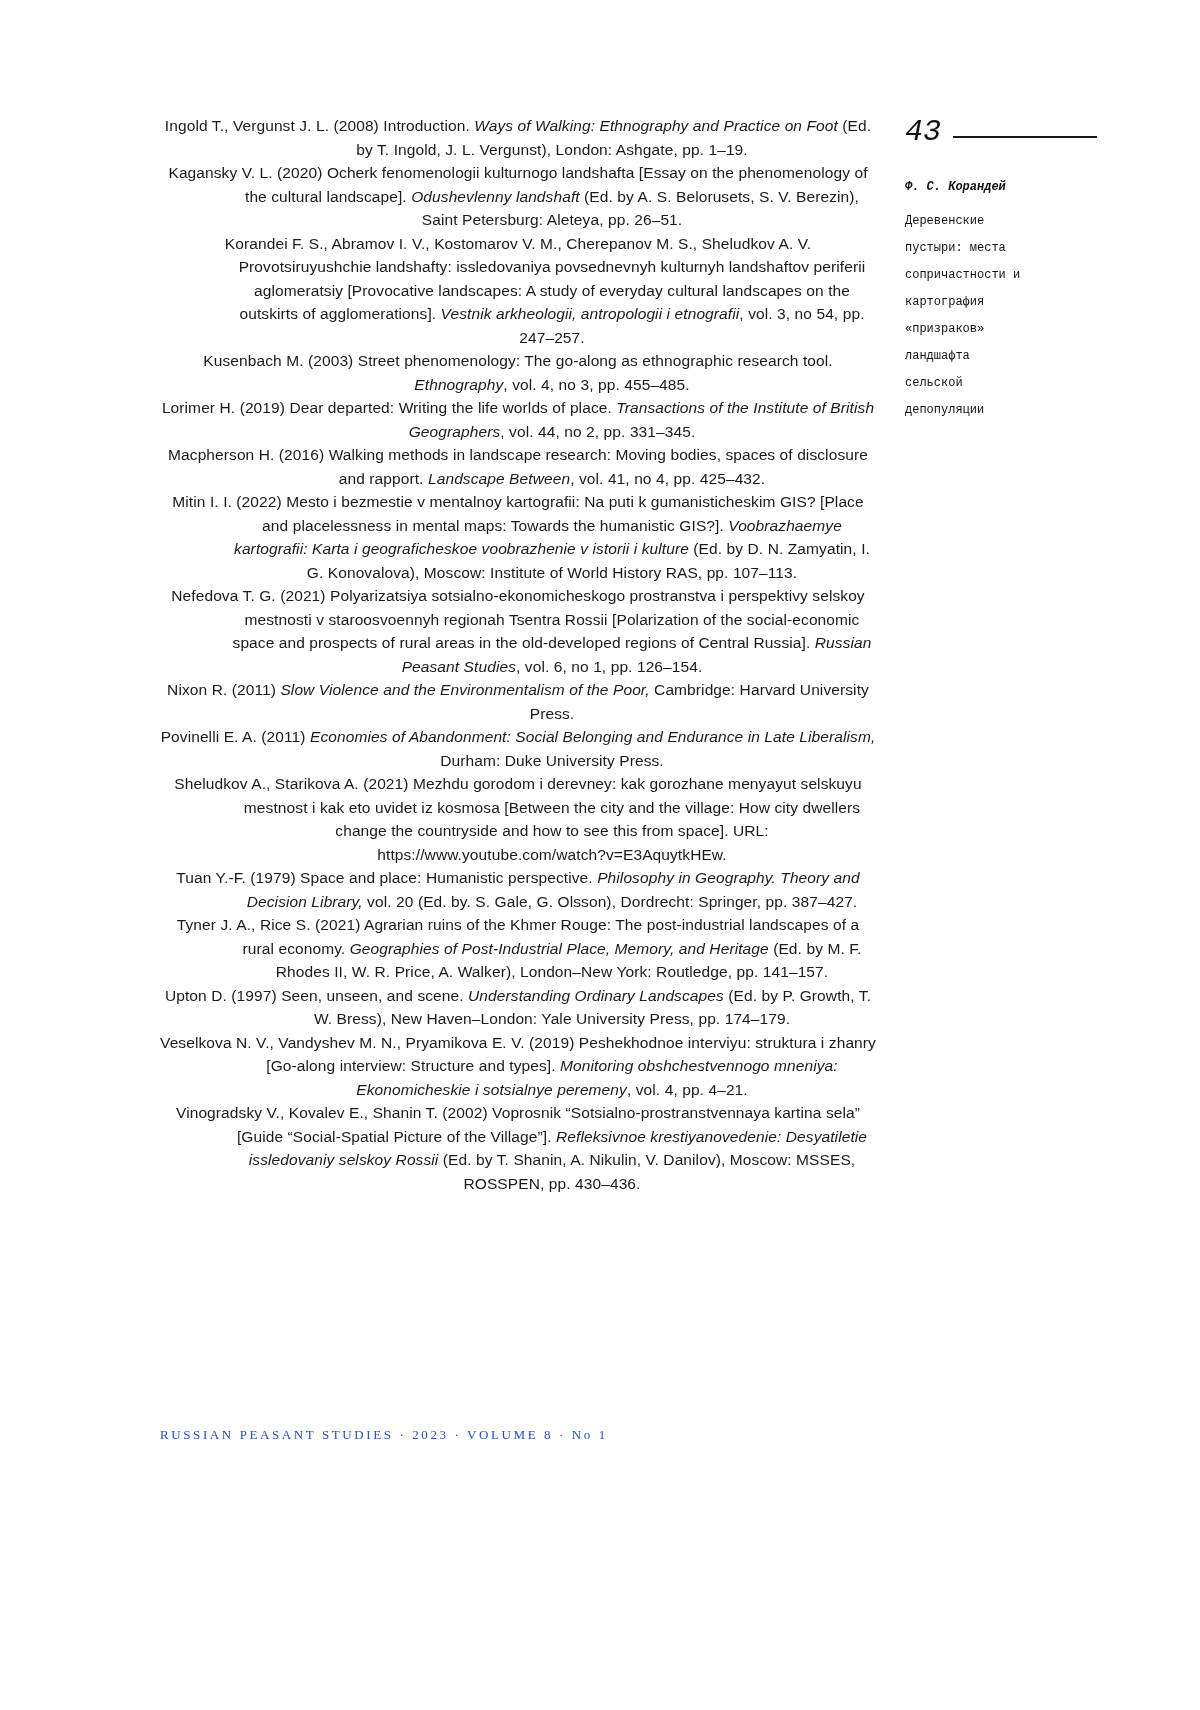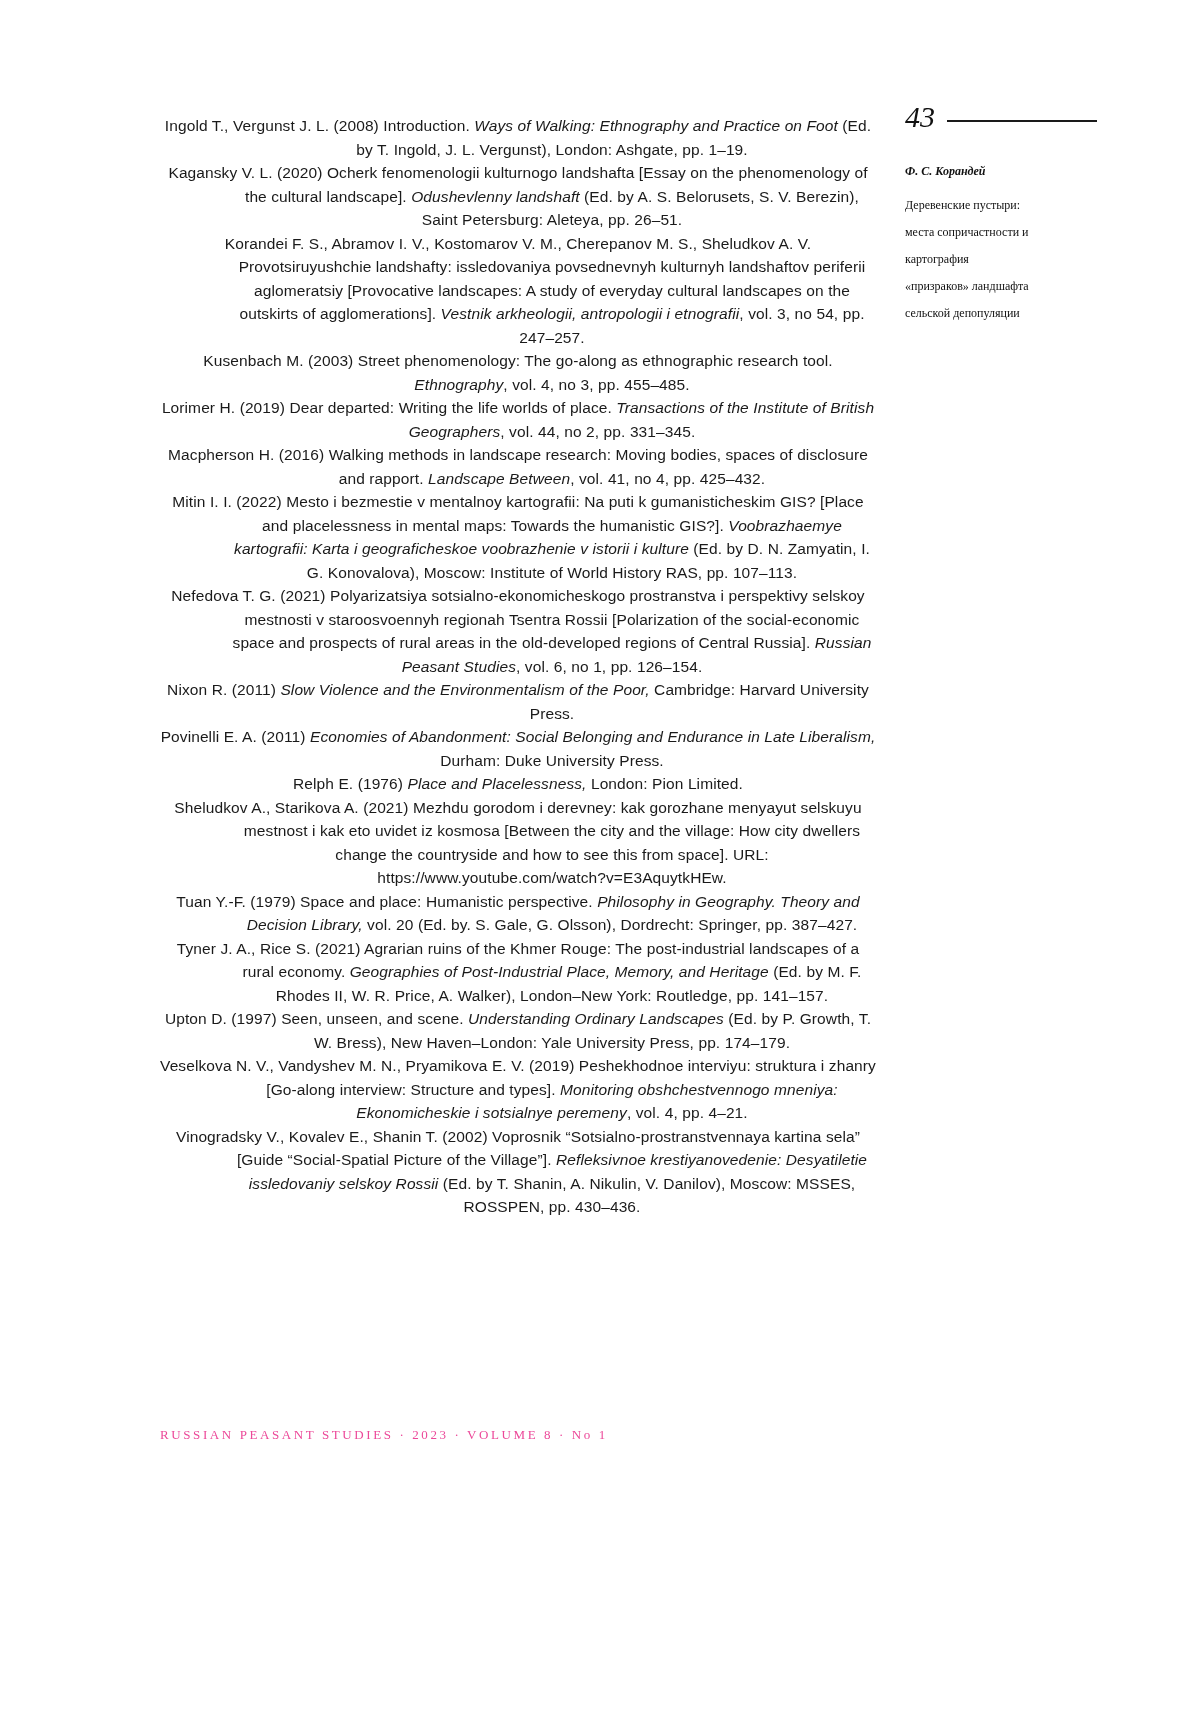--- a/index.html
+++ b/index.html
@@ -26,23 +26,23 @@
     text-indent: -68px;
     font-size: 15.5px;
     line-height: 23.5px;
     letter-spacing: 0.1px;
     text-align: center;
   }
   .ref .it { font-style: italic; }
   .marginalia {
     position: absolute;
     left: 905px;
-    top: 100px;
+    top: 116px;
     width: 192px;
-    font-family: Liberation Serif, serif;
+    font-family: Liberation Mono, monospace;
   }
   .pageno-row {
     display: flex;
     align-items: center;
     gap: 12px;
   }
   .pageno {
     font-style: italic;
     font-size: 30px;
     line-height: 1.1;
@@ -70,39 +70,38 @@
     color: #111;
     hyphens: none;
   }
   .footer {
     position: absolute;
     left: 160px;
     top: 1427px;
     font-family: "Liberation Serif", serif;
     font-size: 13px;
     letter-spacing: 2.6px;
-    color: #ec4899;
+    color: #1d4ed8;
     white-space: nowrap;
   }
 </style>
 </head>
 <body>
 
 <main class="refs">
   <p class="ref"><span>Ingold T., Vergunst J. L. (2008) Introduction. </span><span class="it">Ways of Walking: Ethnography and Practice on Foot</span><span> (Ed. by T. Ingold, J. L. Vergunst), London: Ashgate, pp. 1–19.</span></p>
   <p class="ref"><span>Kagansky V. L. (2020) Ocherk fenomenologii kulturnogo landshafta [Essay on the phenomenology of the cultural landscape]. </span><span class="it">Odushevlenny landshaft</span><span> (Ed. by A. S. Belorusets, S. V. Berezin), Saint Petersburg: Aleteya, pp. 26–51.</span></p>
   <p class="ref"><span>Korandei F. S., Abramov I. V., Kostomarov V. M., Cherepanov M. S., Sheludkov A. V. Provotsiruyushchie landshafty: issledovaniya povsednevnyh kulturnyh landshaftov periferii aglomeratsiy [Provocative landscapes: A study of everyday cultural landscapes on the outskirts of agglomerations]. </span><span class="it">Vestnik arkheologii, antropologii i etnografii</span><span>, vol. 3, no 54, pp. 247–257.</span></p>
   <p class="ref"><span>Kusenbach M. (2003) Street phenomenology: The go-along as ethnographic research tool. </span><span class="it">Ethnography</span><span>, vol. 4, no 3, pp. 455–485.</span></p>
   <p class="ref"><span>Lorimer H. (2019) Dear departed: Writing the life worlds of place. </span><span class="it">Transactions of the Institute of British Geographers</span><span>, vol. 44, no 2, pp. 331–345.</span></p>
   <p class="ref"><span>Macpherson H. (2016) Walking methods in landscape research: Moving bodies, spaces of disclosure and rapport. </span><span class="it">Landscape Between</span><span>, vol. 41, no 4, pp. 425–432.</span></p>
   <p class="ref"><span>Mitin I. I. (2022) Mesto i bezmestie v mentalnoy kartografii: Na puti k gumanisticheskim GIS? [Place and placelessness in mental maps: Towards the humanistic GIS?]. </span><span class="it">Voobrazhaemye kartografii: Karta i geograficheskoe voobrazhenie v istorii i kulture</span><span> (Ed. by D. N. Zamyatin, I. G. Konovalova), Moscow: Institute of World History RAS, pp. 107–113.</span></p>
   <p class="ref"><span>Nefedova T. G. (2021) Polyarizatsiya sotsialno-ekonomicheskogo prostranstva i perspektivy selskoy mestnosti v staroosvoennyh regionah Tsentra Rossii [Polarization of the social-economic space and prospects of rural areas in the old-developed regions of Central Russia]. </span><span class="it">Russian Peasant Studies</span><span>, vol. 6, no 1, pp. 126–154.</span></p>
   <p class="ref"><span>Nixon R. (2011) </span><span class="it">Slow Violence and the Environmentalism of the Poor,</span><span> Cambridge: Harvard University Press.</span></p>
   <p class="ref"><span>Povinelli E. A. (2011) </span><span class="it">Economies of Abandonment: Social Belonging and Endurance in Late Liberalism,</span><span> Durham: Duke University Press.</span></p>
-  <p class="ref"><span>Relph E. (1976) </span><span class="it">Place and Placelessness,</span><span> London: Pion Limited.</span></p>
   <p class="ref"><span>Sheludkov A., Starikova A. (2021) Mezhdu gorodom i derevney: kak gorozhane menyayut selskuyu mestnost i kak eto uvidet iz kosmosa [Between the city and the village: How city dwellers change the countryside and how to see this from space]. URL: https://www.youtube.com/watch?v=E3AquytkHEw.</span></p>
   <p class="ref"><span>Tuan Y.-F. (1979) Space and place: Humanistic perspective. </span><span class="it">Philosophy in Geography. Theory and Decision Library,</span><span> vol. 20 (Ed. by. S. Gale, G. Olsson), Dordrecht: Springer, pp. 387–427.</span></p>
   <p class="ref"><span>Tyner J. A., Rice S. (2021) Agrarian ruins of the Khmer Rouge: The post-industrial landscapes of a rural economy. </span><span class="it">Geographies of Post-Industrial Place, Memory, and Heritage</span><span> (Ed. by M. F. Rhodes II, W. R. Price, A. Walker), London–New York: Routledge, pp. 141–157.</span></p>
   <p class="ref"><span>Upton D. (1997) Seen, unseen, and scene. </span><span class="it">Understanding Ordinary Landscapes</span><span> (Ed. by P. Growth, T. W. Bress), New Haven–London: Yale University Press, pp. 174–179.</span></p>
   <p class="ref"><span>Veselkova N. V., Vandyshev M. N., Pryamikova E. V. (2019) Peshekhodnoe interviyu: struktura i zhanry [Go-along interview: Structure and types]. </span><span class="it">Monitoring obshchestvennogo mneniya: Ekonomicheskie i sotsialnye peremeny</span><span>, vol. 4, pp. 4–21.</span></p>
   <p class="ref"><span>Vinogradsky V., Kovalev E., Shanin T. (2002) Voprosnik “Sotsialno-prostranstvennaya kartina sela” [Guide “Social-Spatial Picture of the Village”]. </span><span class="it">Refleksivnoe krestiyanovedenie: Desyatiletie issledovaniy selskoy Rossii</span><span> (Ed. by T. Shanin, A. Nikulin, V. Danilov), Moscow: MSSES, ROSSPEN, pp. 430–436.</span></p>
 </main>
 
 <aside class="marginalia">
   <div class="pageno-row">

